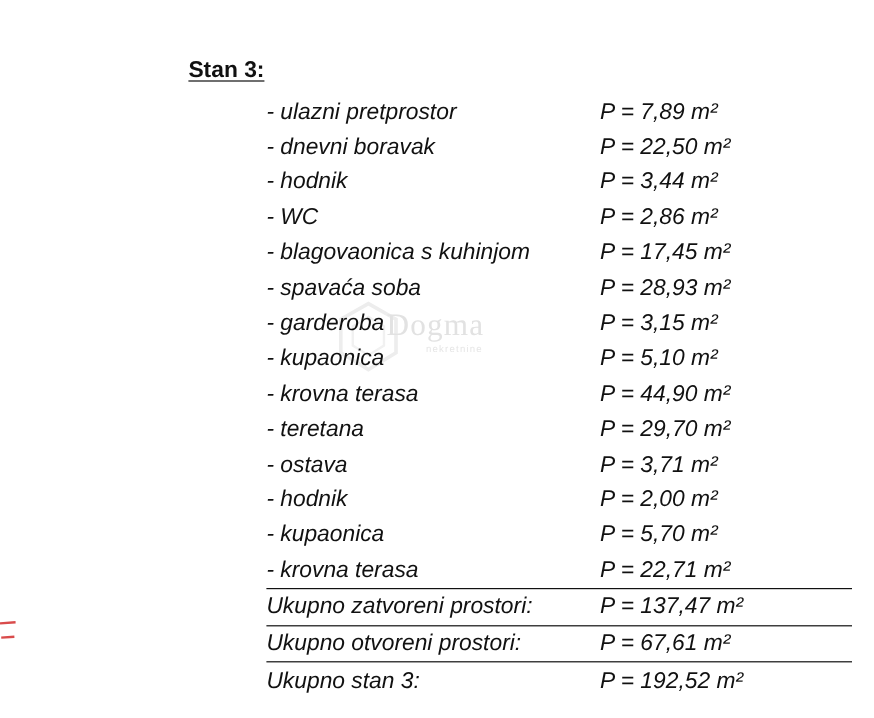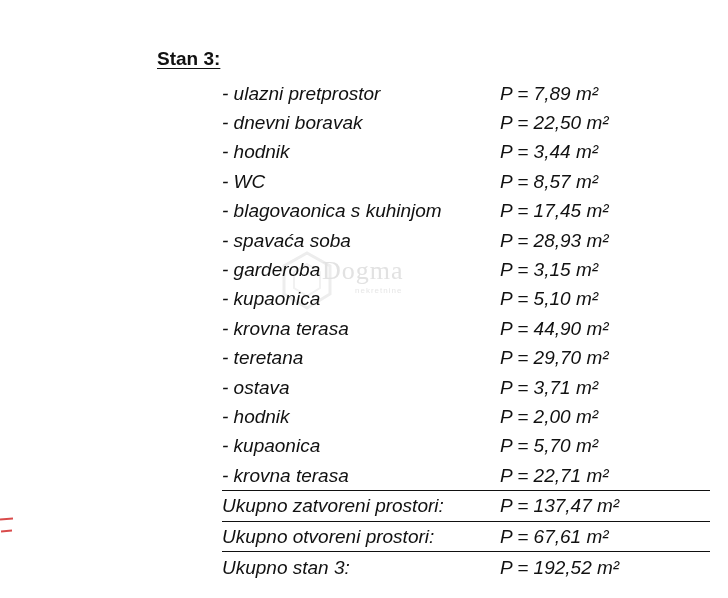--- a/index.html
+++ b/index.html
@@ -158,21 +158,21 @@
       <tr>
         <td class="name">- dnevni boravak</td>
         <td class="area">P = 22,50 m²</td>
       </tr>
       <tr>
         <td class="name">- hodnik</td>
         <td class="area">P = 3,44 m²</td>
       </tr>
       <tr>
         <td class="name">- WC</td>
-        <td class="area">P = 8,57 m²</td>
+        <td class="area">P = 2,86 m²</td>
       </tr>
       <tr>
         <td class="name">- blagovaonica s kuhinjom</td>
         <td class="area">P = 17,45 m²</td>
       </tr>
       <tr>
         <td class="name">- spavaća soba</td>
         <td class="area">P = 28,93 m²</td>
       </tr>
       <tr>

